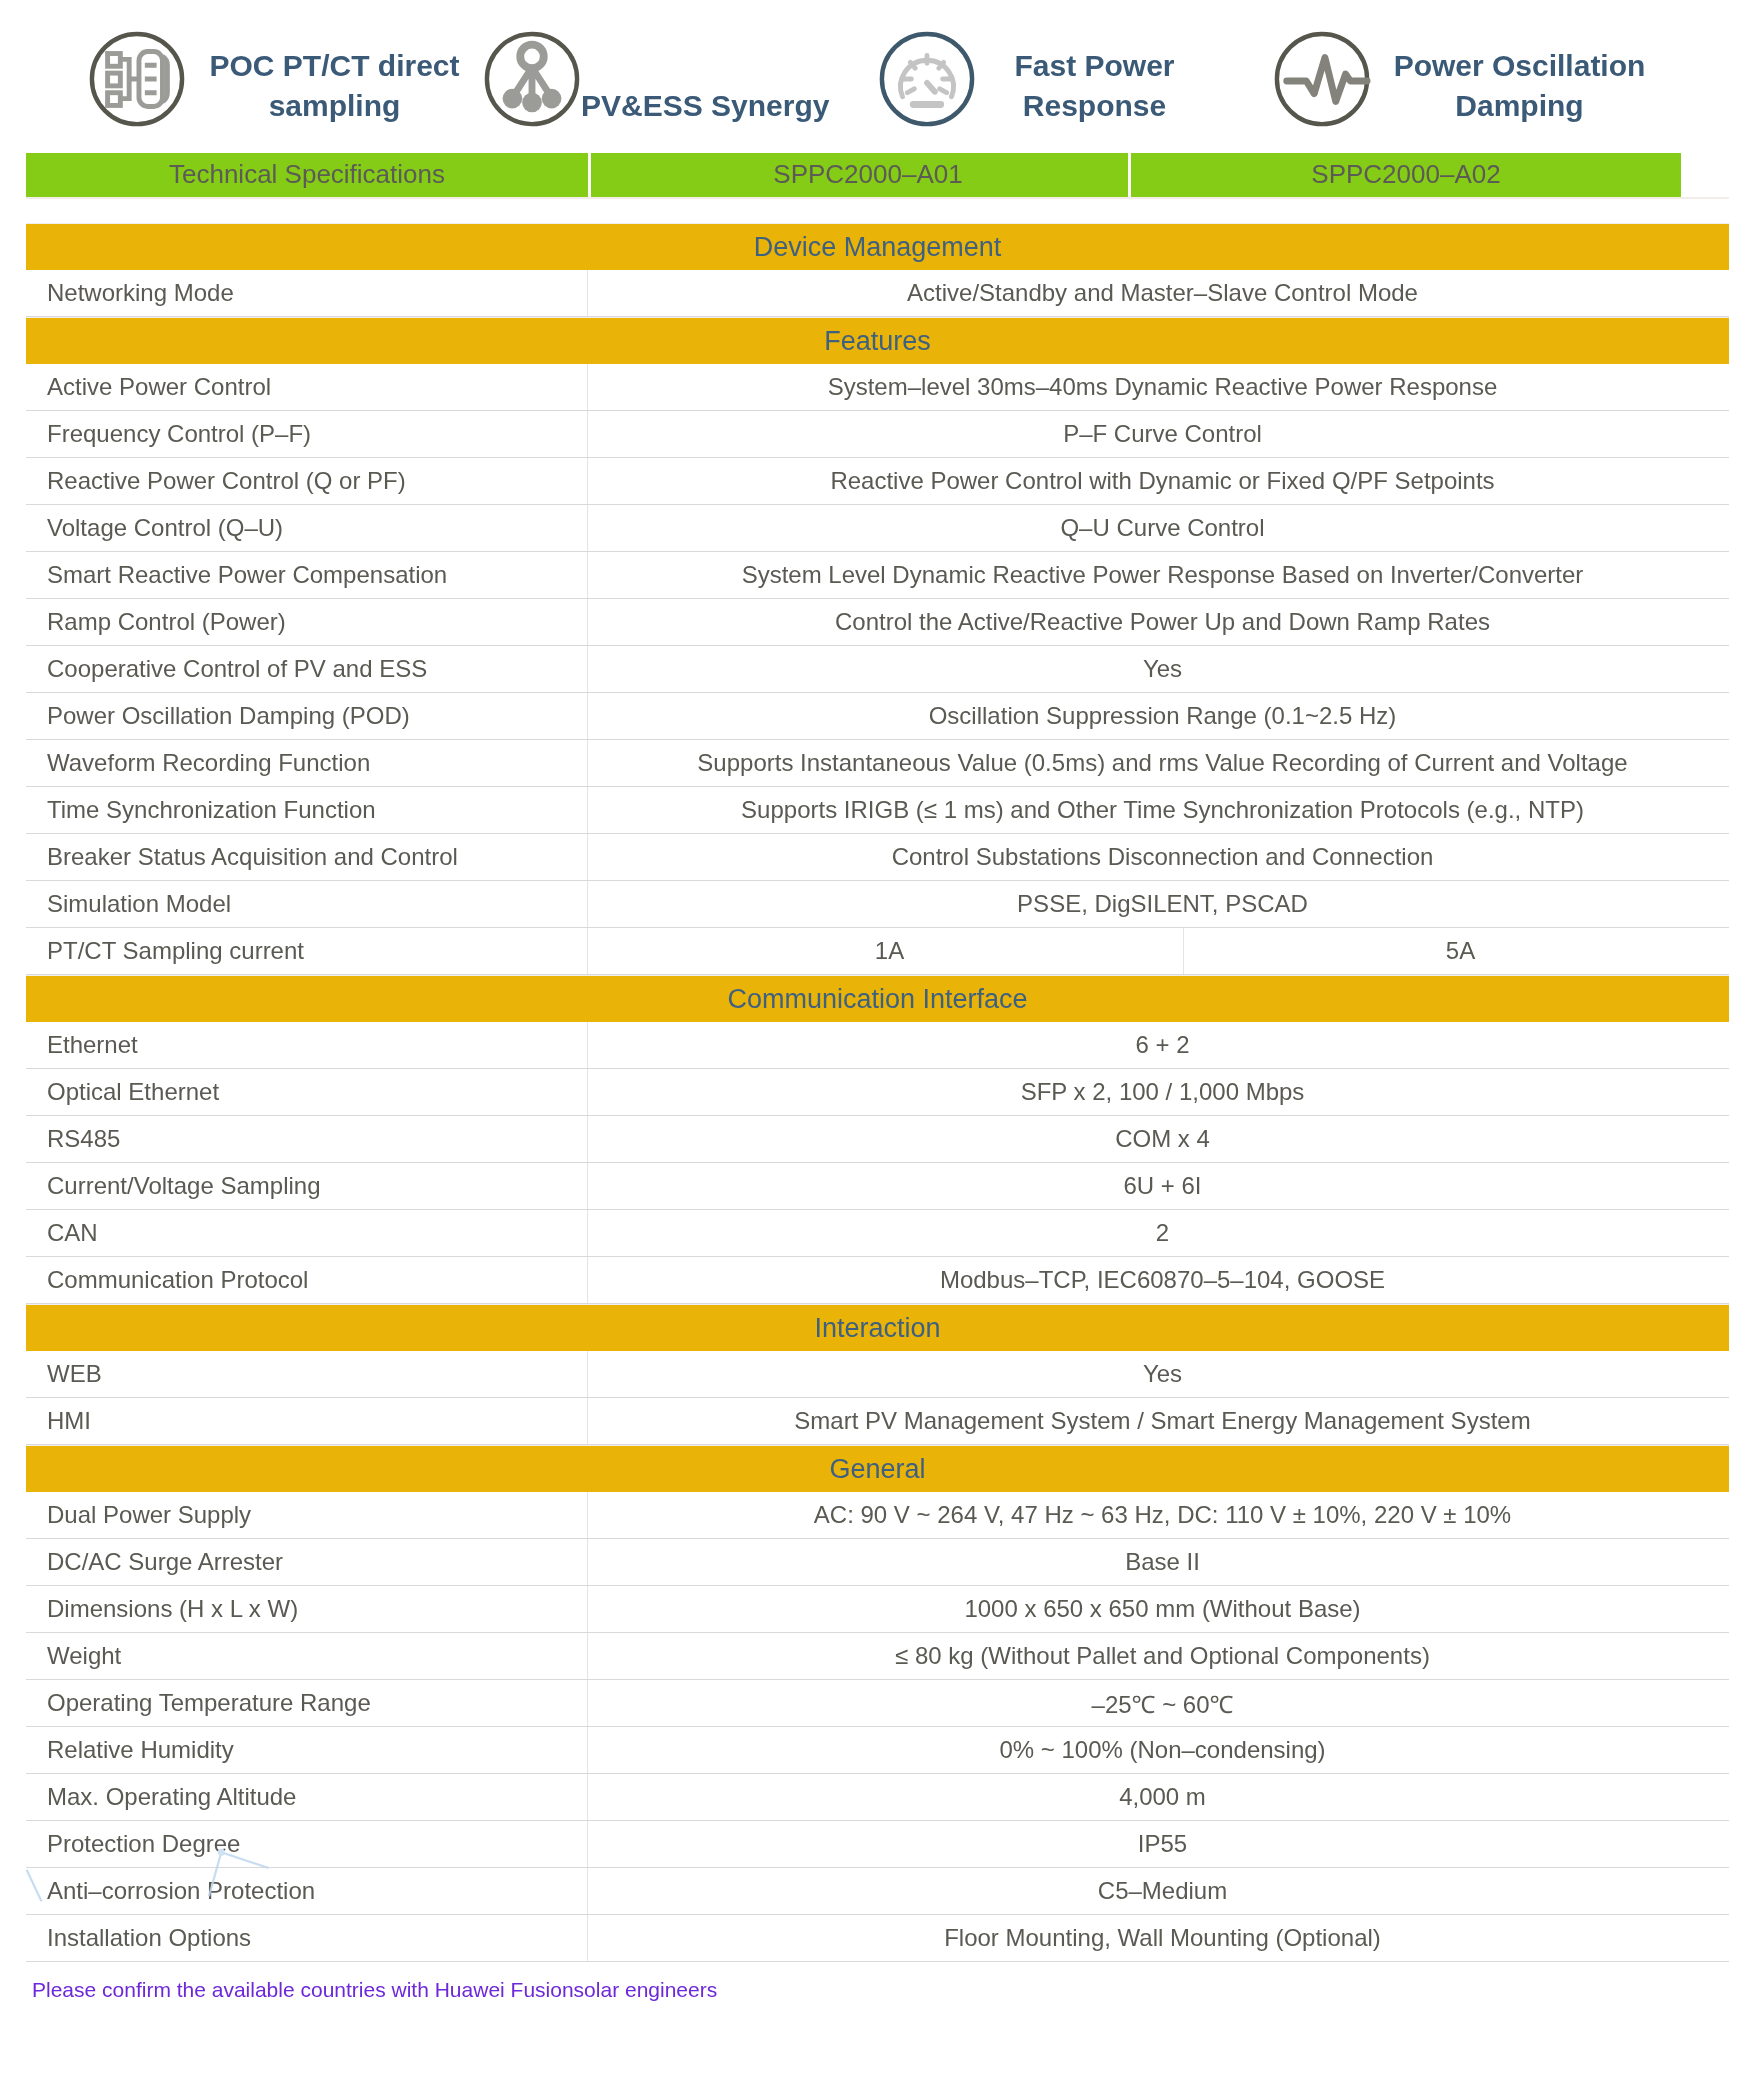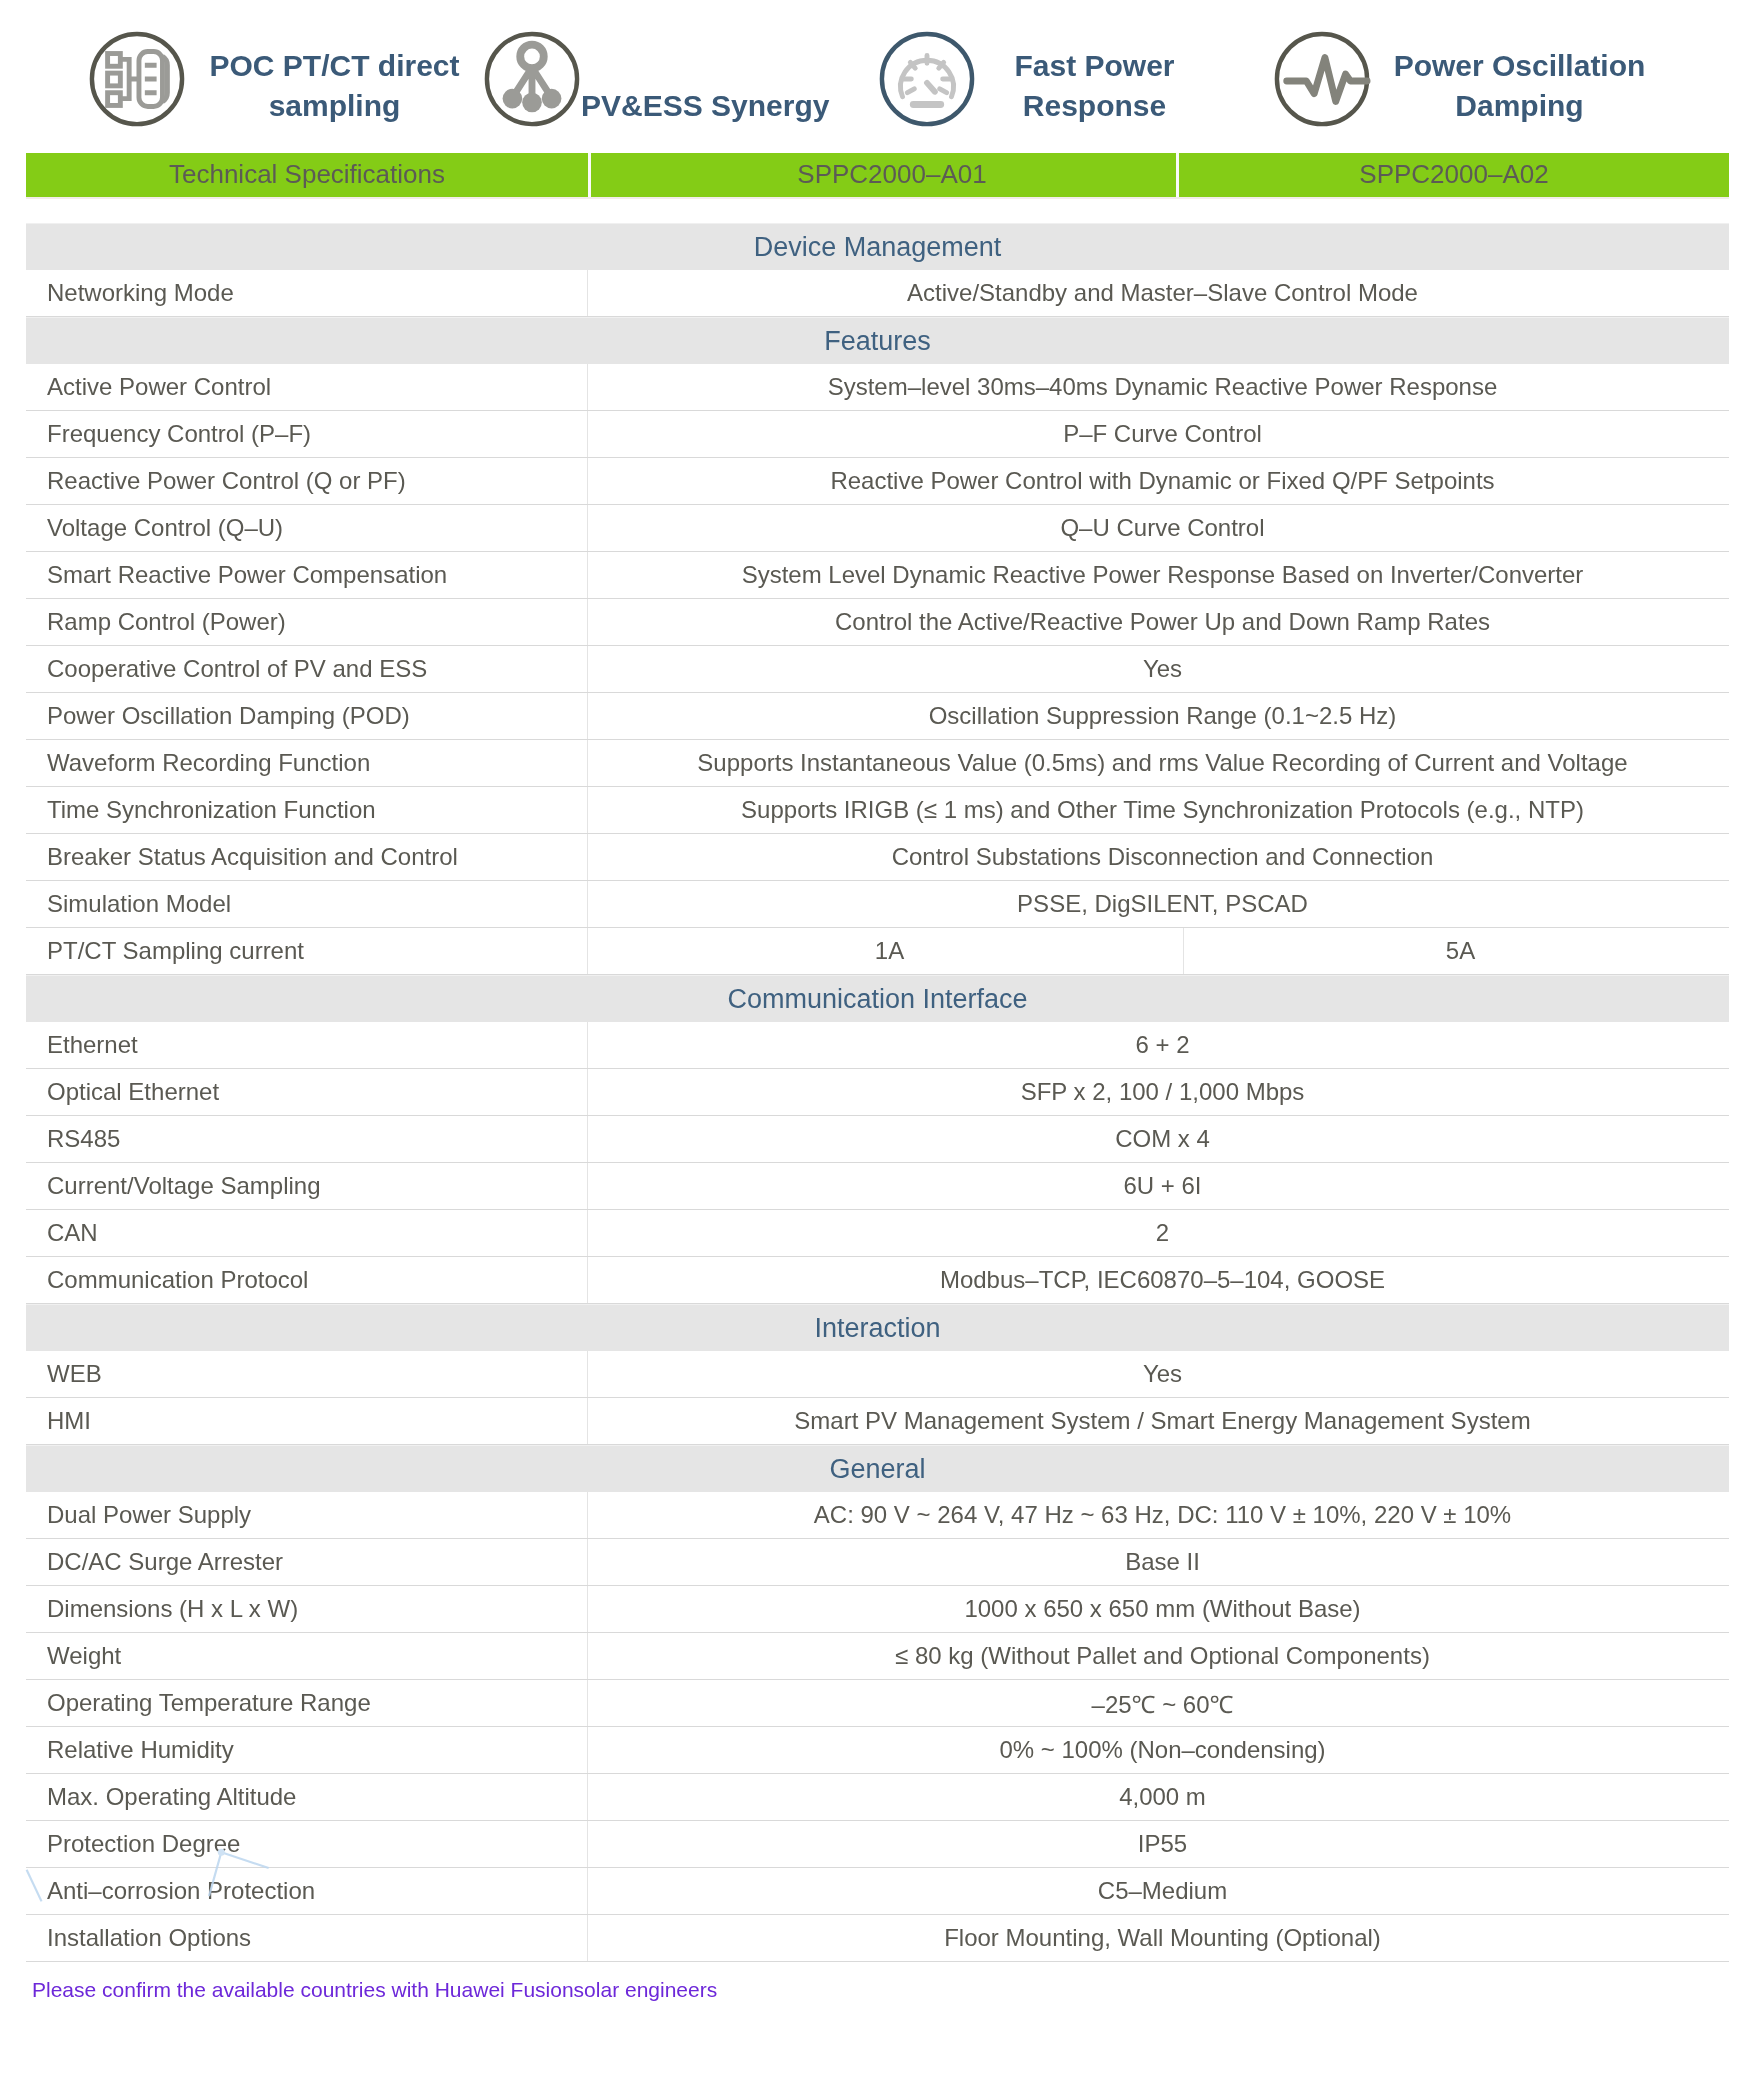--- a/index.html
+++ b/index.html
@@ -40,25 +40,25 @@
   .thead{
     display:flex;height:44px;
     border-bottom:2.6px solid #f2ecea;
   }
   .thead-cell{
     background:#84cc16;
     display:flex;align-items:center;justify-content:center;
     color:#5c5b55;font-size:26px;
   }
   .thc-1{width:562px;}
-  .thc-2{width:588px;border-left:3.5px solid #fafafa;box-sizing:border-box;padding-left:17px;}
+  .thc-2{width:540px;border-left:3.5px solid #fafafa;box-sizing:border-box;padding-left:17px;}
   .thc-3{width:553px;border-left:3.5px solid #fafafa;box-sizing:border-box;}
   .thead-gap{height:24.6px;}
   .section-band{
-    height:46px;background:#e5e5e5;
+    height:46px;background:#eab308;
     display:flex;align-items:center;justify-content:center;
     font-size:27px;color:#3f6180;
     border-top:0.9px solid #f0f0f0;
   }
   .trow{
     display:flex;height:47px;box-sizing:border-box;
     border-bottom:0.9px solid #d9d9d9;
     background:#fff;
     gap:8px;
   }

